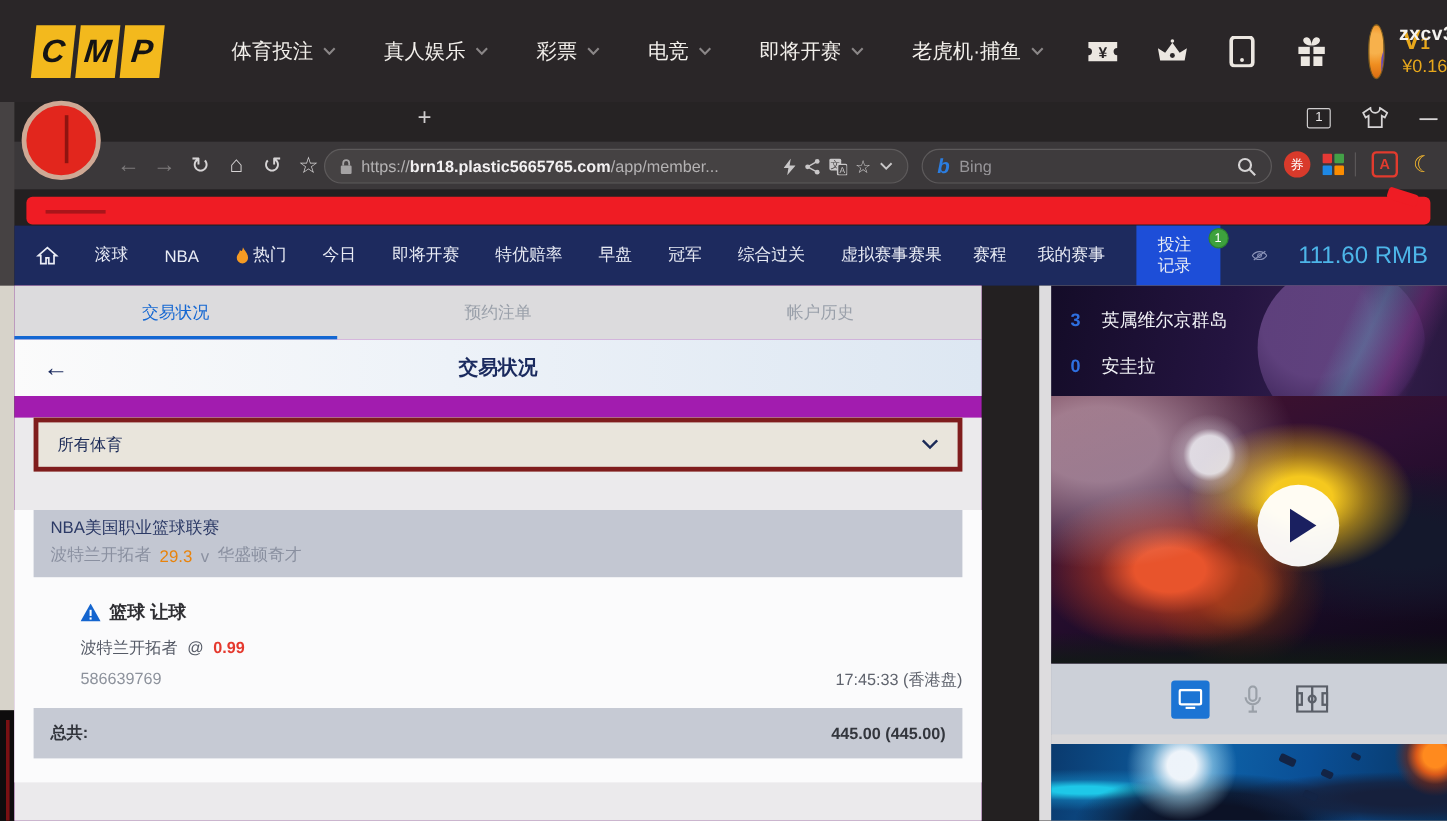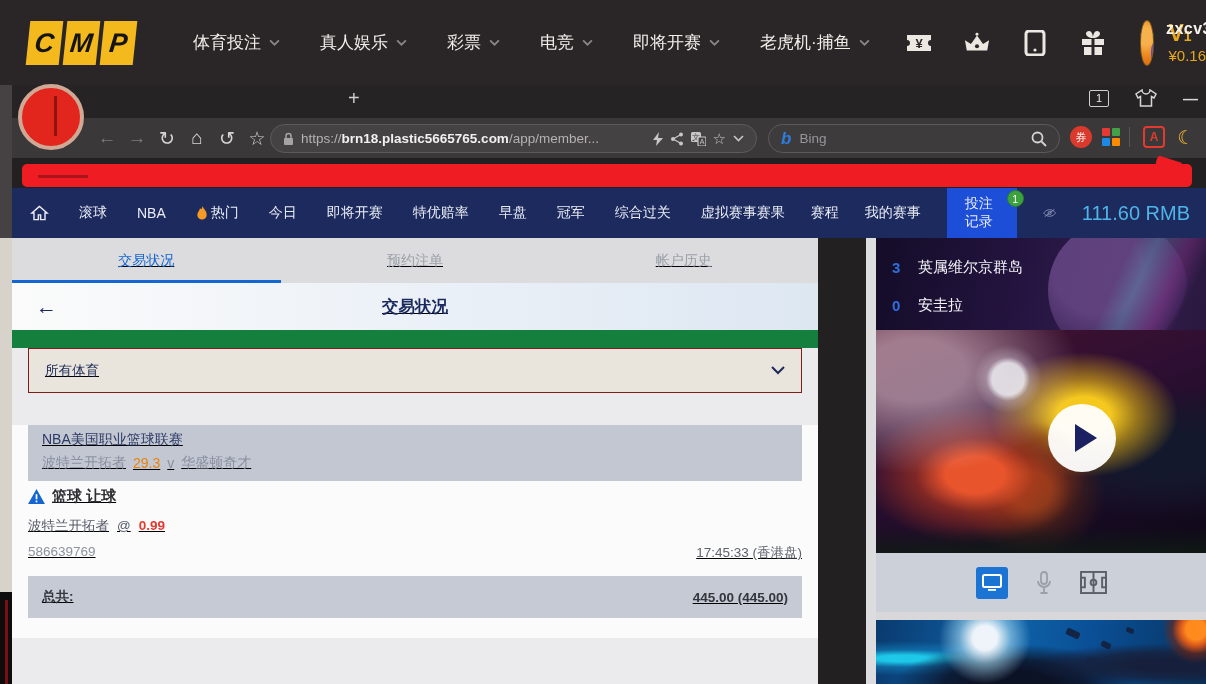--- a/index.html
+++ b/index.html
@@ -95,40 +95,40 @@
     justify-content:center; border:1px solid #2c8030; }
   .rmb { color:#4db5e8; font-size:20px; margin-right:16px; white-space:nowrap; }
 
   
   .strip-gray { position:absolute; left:0; top:85px; width:12px; height:153px; background:#464243; }
   .strip-beige { position:absolute; left:0; top:238px; width:12px; height:354px; background:#d7d3ca; }
   .strip-black { position:absolute; left:0; top:592px; width:12px; height:92px; background:#0e0c0d; }
   .strip-black:after { content:""; position:absolute; left:5px; top:8px; width:3px; height:84px; background:#7a1013; }
 
   
-  #main-panel { position:absolute; left:12px; top:238px; width:806px; height:446px; background:#15803d;text-decoration:underline; }
+  #main-panel { position:absolute; left:12px; top:238px; width:806px; height:446px; background:#a21caf; }
   .tabs-row { height:45px; background:#dcdbdd; display:flex; }
   .ptab { flex:1; display:flex; align-items:center; justify-content:center; font-size:14px;
     color:#9aa0aa; cursor:pointer; position:relative; }
   .ptab.active { color:#1467d2; }
   .ptab.active:after { content:""; position:absolute; left:0; bottom:0; width:100%; height:3px; background:#1467d2; }
   .panel-header { height:47px; background:linear-gradient(90deg,#fbfbfb 0%,#edf2f8 45%,#dde7f2 100%);
     display:flex; align-items:center; position:relative; }
   .back-arrow { position:absolute; left:24px; font-size:21px; color:#1a2a5e; cursor:pointer; font-weight:bold; }
   .panel-title { width:100%; text-align:center; font-size:16.5px; font-weight:bold; color:#1a2a5e; }
   .panel-body { height:354px; background:#ebeaec; }
   .select-box { margin:18px 16px 0; height:45px; background:#e9e5dc; display:flex; align-items:center;
-    justify-content:space-between; padding:0 16px; cursor:pointer; border:1px solid #7f1d1d; }
+    justify-content:space-between; padding:0 16px; cursor:pointer; border:4px solid #7f1d1d; }
   .select-box span { font-size:13.5px; color:#1c2b58; }
   .bet-sheet { margin-top:32px; background:#fbfbfc; padding:0 0 20px; }
   .card-header { margin:0 16px; background:#c3c7d2; padding:6px 14px 9px; }
   .league { font-size:14px; color:#2c3a66; }
   .matchup { font-size:14px; color:#8a90a0; margin-top:5px; display:flex; gap:7px; align-items:center; }
   .handicap { color:#e8830c; }
-  .bet-body { padding:6px 16px 0; font-size:13.5px; }
+  .bet-body { padding:20px 16px 0; font-size:13.5px;margin-left:39px; }
   .market-row { display:flex; align-items:center; gap:7px; font-size:15px; font-weight:bold; color:#2f2f33; }
   .sel-row { margin-top:11px; color:#555a66; display:flex; gap:8px; align-items:baseline; }
   .odds { color:#e5392e; font-weight:bold; }
   .amt-row { margin-top:11px; display:flex; justify-content:space-between; }
   .amt-label { color:#4a4e58; }
   .amt-val { font-weight:bold; color:#33363d; }
   .win-val { font-weight:bold; color:#1465cf; }
   .id-row { margin-top:9px; display:flex; justify-content:space-between; }
   .bet-id { color:#8d929c; }
   .bet-time { color:#5f636d; }

